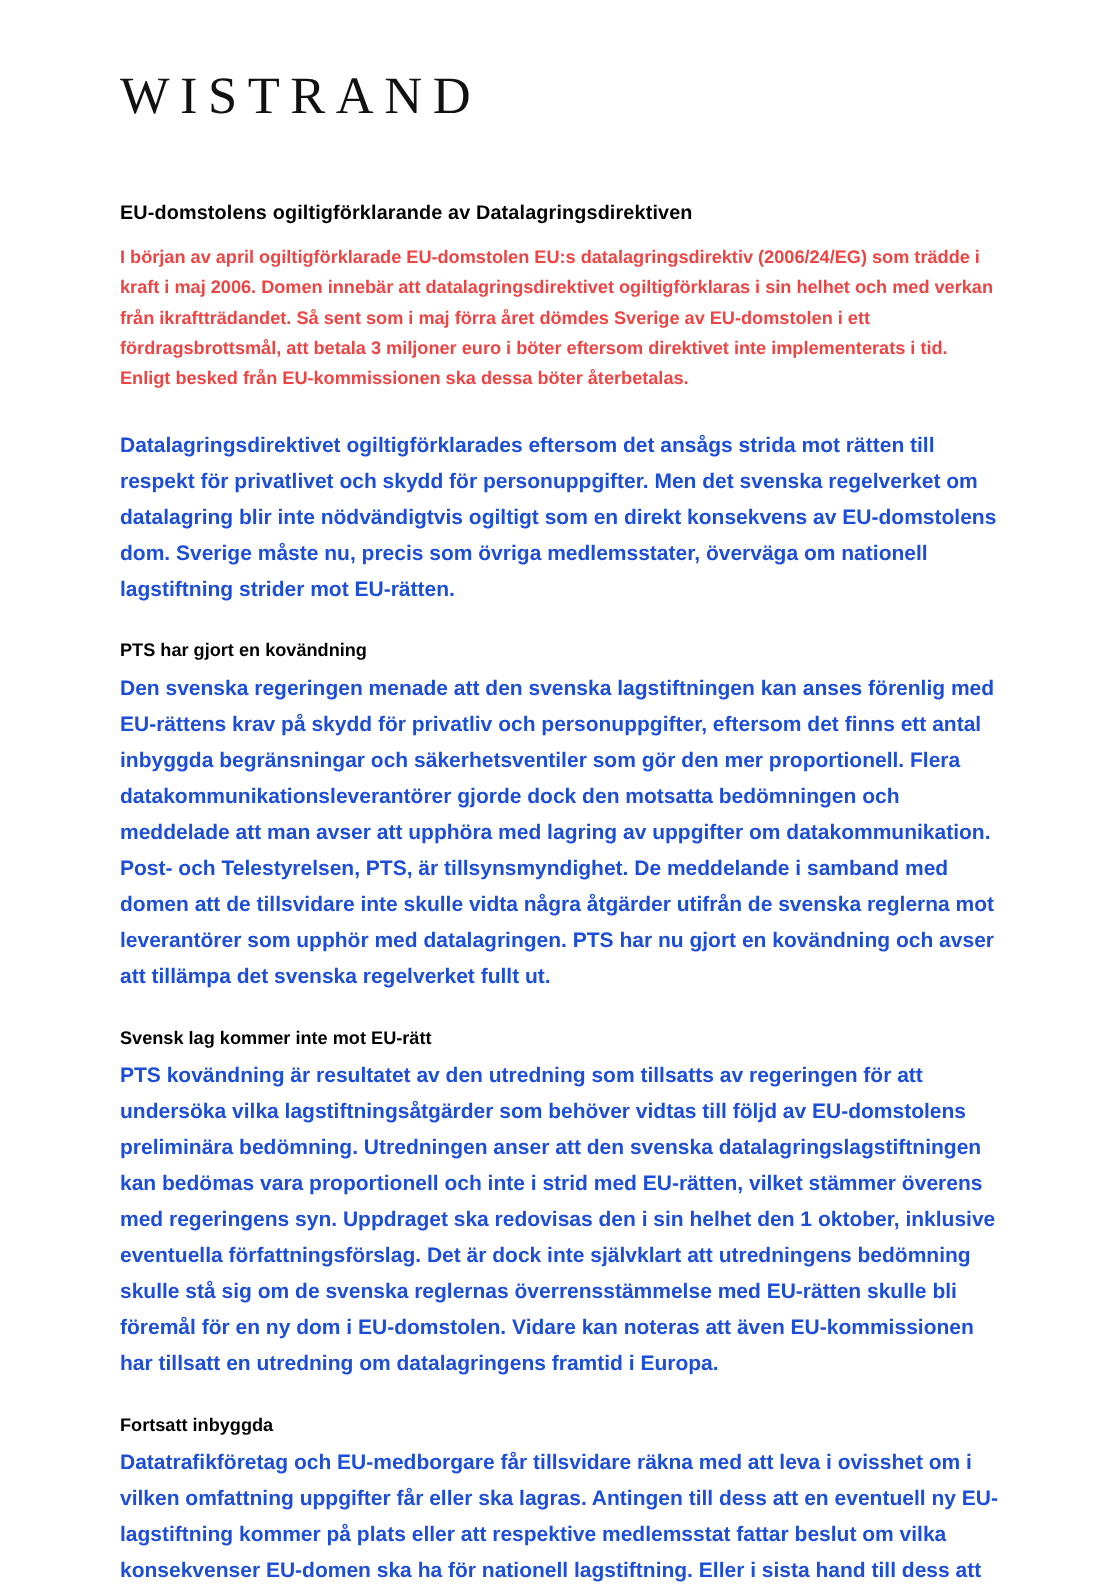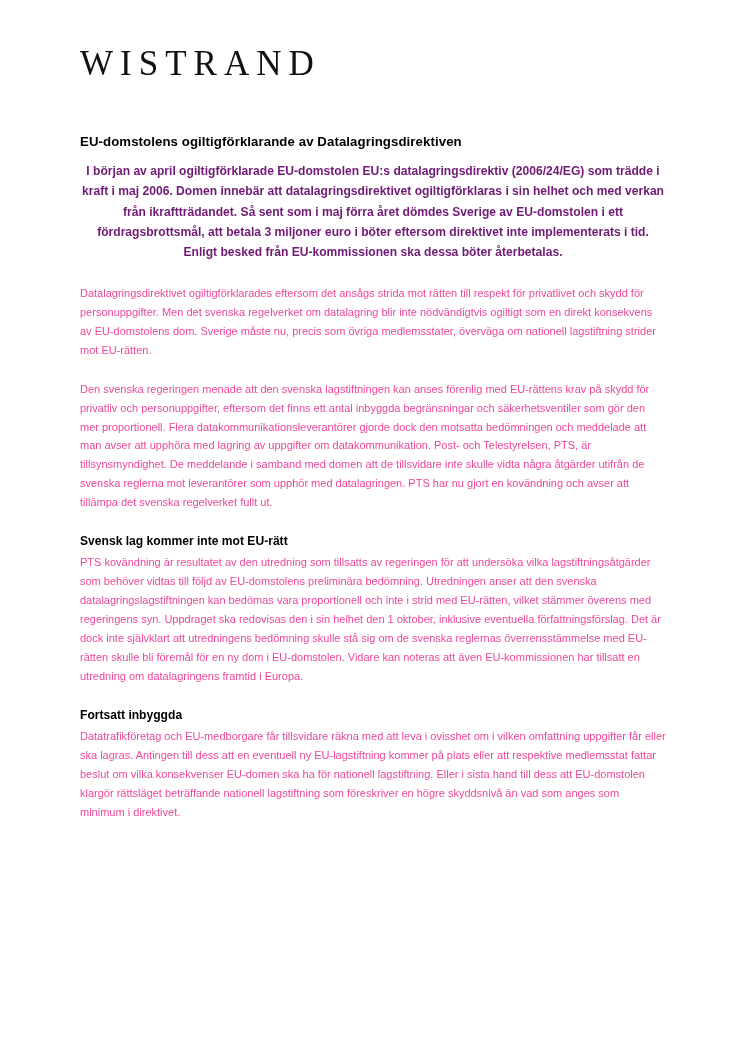--- a/index.html
+++ b/index.html
@@ -45,29 +45,29 @@
     margin: 0 0 10px 0;
     line-height: 1.45;
     color: #000000;
     letter-spacing: 0.1px;
   }
   p.lead {
     font-size: 12.1px;
     font-weight: bold;
     line-height: 1.67;
     margin: 0 0 22px 0;
-    color: #701a75;
-    text-align: center;
+    color: #ef4444;
+    text-align: left;
   }
   p.body-text {
-    font-size: 11px;
-    font-weight: normal;
+    font-size: 14px;
+    font-weight: bold;
     line-height: 1.72;
     margin: 0 0 20px 0;
-    color: #ec4899;
+    color: #1d4ed8;
   }
   h2.section-head {
     font-size: 12.1px;
     font-weight: bold;
     margin: 0 0 2px 0;
     line-height: 1.6;
     color: #000000;
   }
   .section {
     margin-bottom: 20px;
@@ -85,20 +85,21 @@
 
   <div class="content">
 
     <h1 class="doc-title">EU-domstolens ogiltigförklarande av Datalagringsdirektiven</h1>
 
     <p class="lead">I början av april ogiltigförklarade EU-domstolen EU:s datalagringsdirektiv (2006/24/EG) som trädde i kraft i maj 2006. Domen innebär att datalagringsdirektivet ogiltigförklaras i sin helhet och med verkan från ikraftträdandet. Så sent som i maj förra året dömdes Sverige av EU-domstolen i ett fördragsbrottsmål, att betala 3 miljoner euro i böter eftersom direktivet inte implementerats i tid. Enligt besked från EU-kommissionen ska dessa böter återbetalas.</p>
 
     <p class="body-text">Datalagringsdirektivet ogiltigförklarades eftersom det ansågs strida mot rätten till respekt för privatlivet och skydd för personuppgifter. Men det svenska regelverket om datalagring blir inte nödvändigtvis ogiltigt som en direkt konsekvens av EU-domstolens dom. Sverige måste nu, precis som övriga medlemsstater, överväga om nationell lagstiftning strider mot EU-rätten.</p>
 
     <div class="section">
+      <h2 class="section-head">PTS har gjort en kovändning</h2>
       <p class="body-text">Den svenska regeringen menade att den svenska lagstiftningen kan anses förenlig med EU-rättens krav på skydd för privatliv och personuppgifter, eftersom det finns ett antal inbyggda begränsningar och säkerhetsventiler som gör den mer proportionell. Flera datakommunikationsleverantörer gjorde dock den motsatta bedömningen och meddelade att man avser att upphöra med lagring av uppgifter om datakommunikation. Post- och Telestyrelsen, PTS, är tillsynsmyndighet. De meddelande i samband med domen att de tillsvidare inte skulle vidta några åtgärder utifrån de svenska reglerna mot leverantörer som upphör med datalagringen. PTS har nu gjort en kovändning och avser att tillämpa det svenska regelverket fullt ut.</p>
     </div>
 
     <div class="section">
       <h2 class="section-head">Svensk lag kommer inte mot EU-rätt</h2>
       <p class="body-text">PTS kovändning är resultatet av den utredning som tillsatts av regeringen för att undersöka vilka lagstiftningsåtgärder som behöver vidtas till följd av EU-domstolens preliminära bedömning. Utredningen anser att den svenska datalagringslagstiftningen kan bedömas vara proportionell och inte i strid med EU-rätten, vilket stämmer överens med regeringens syn. Uppdraget ska redovisas den i sin helhet den 1 oktober, inklusive eventuella författningsförslag. Det är dock inte självklart att utredningens bedömning skulle stå sig om de svenska reglernas överrensstämmelse med EU-rätten skulle bli föremål för en ny dom i EU-domstolen. Vidare kan noteras att även EU-kommissionen har tillsatt en utredning om datalagringens framtid i Europa.</p>
     </div>
 
     <div class="section">
       <h2 class="section-head">Fortsatt inbyggda</h2>

